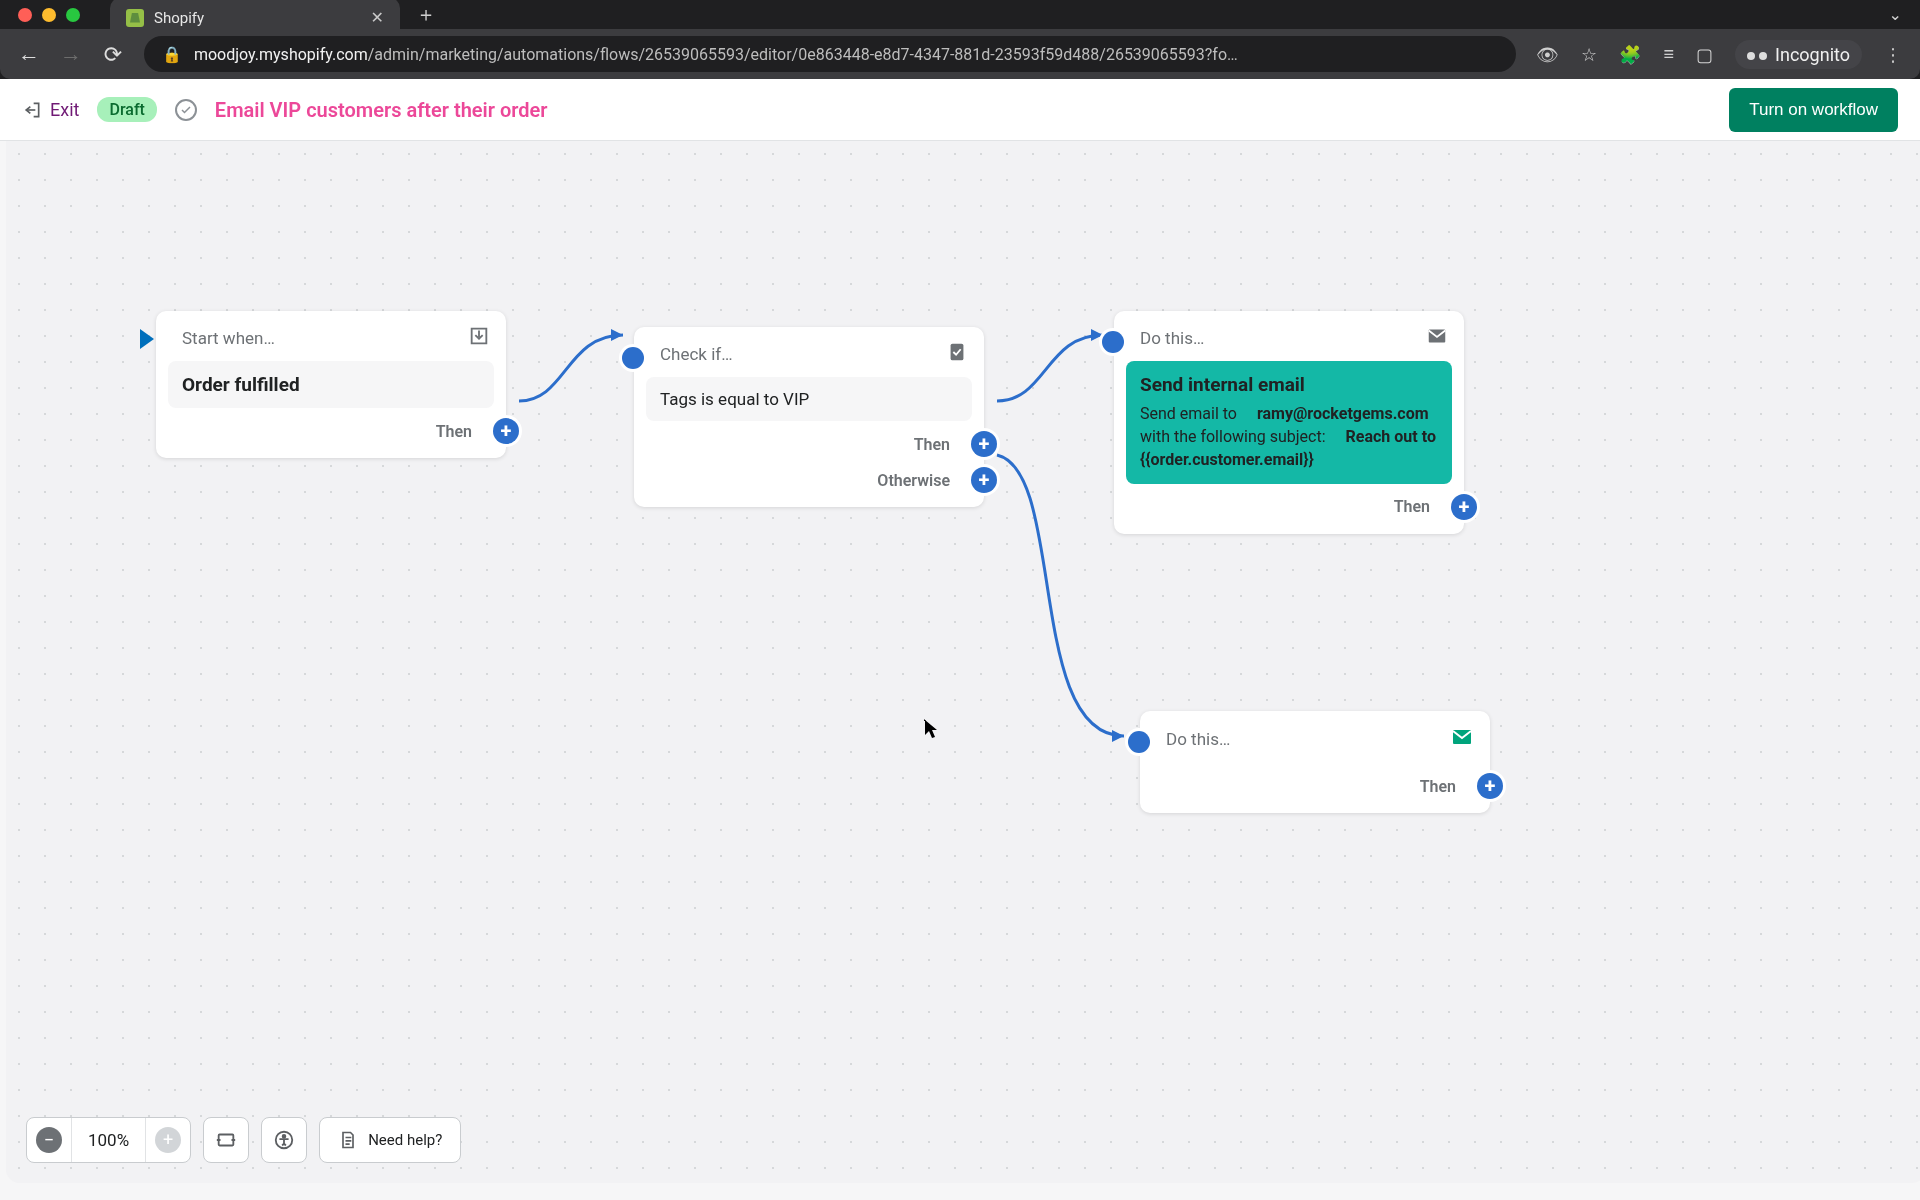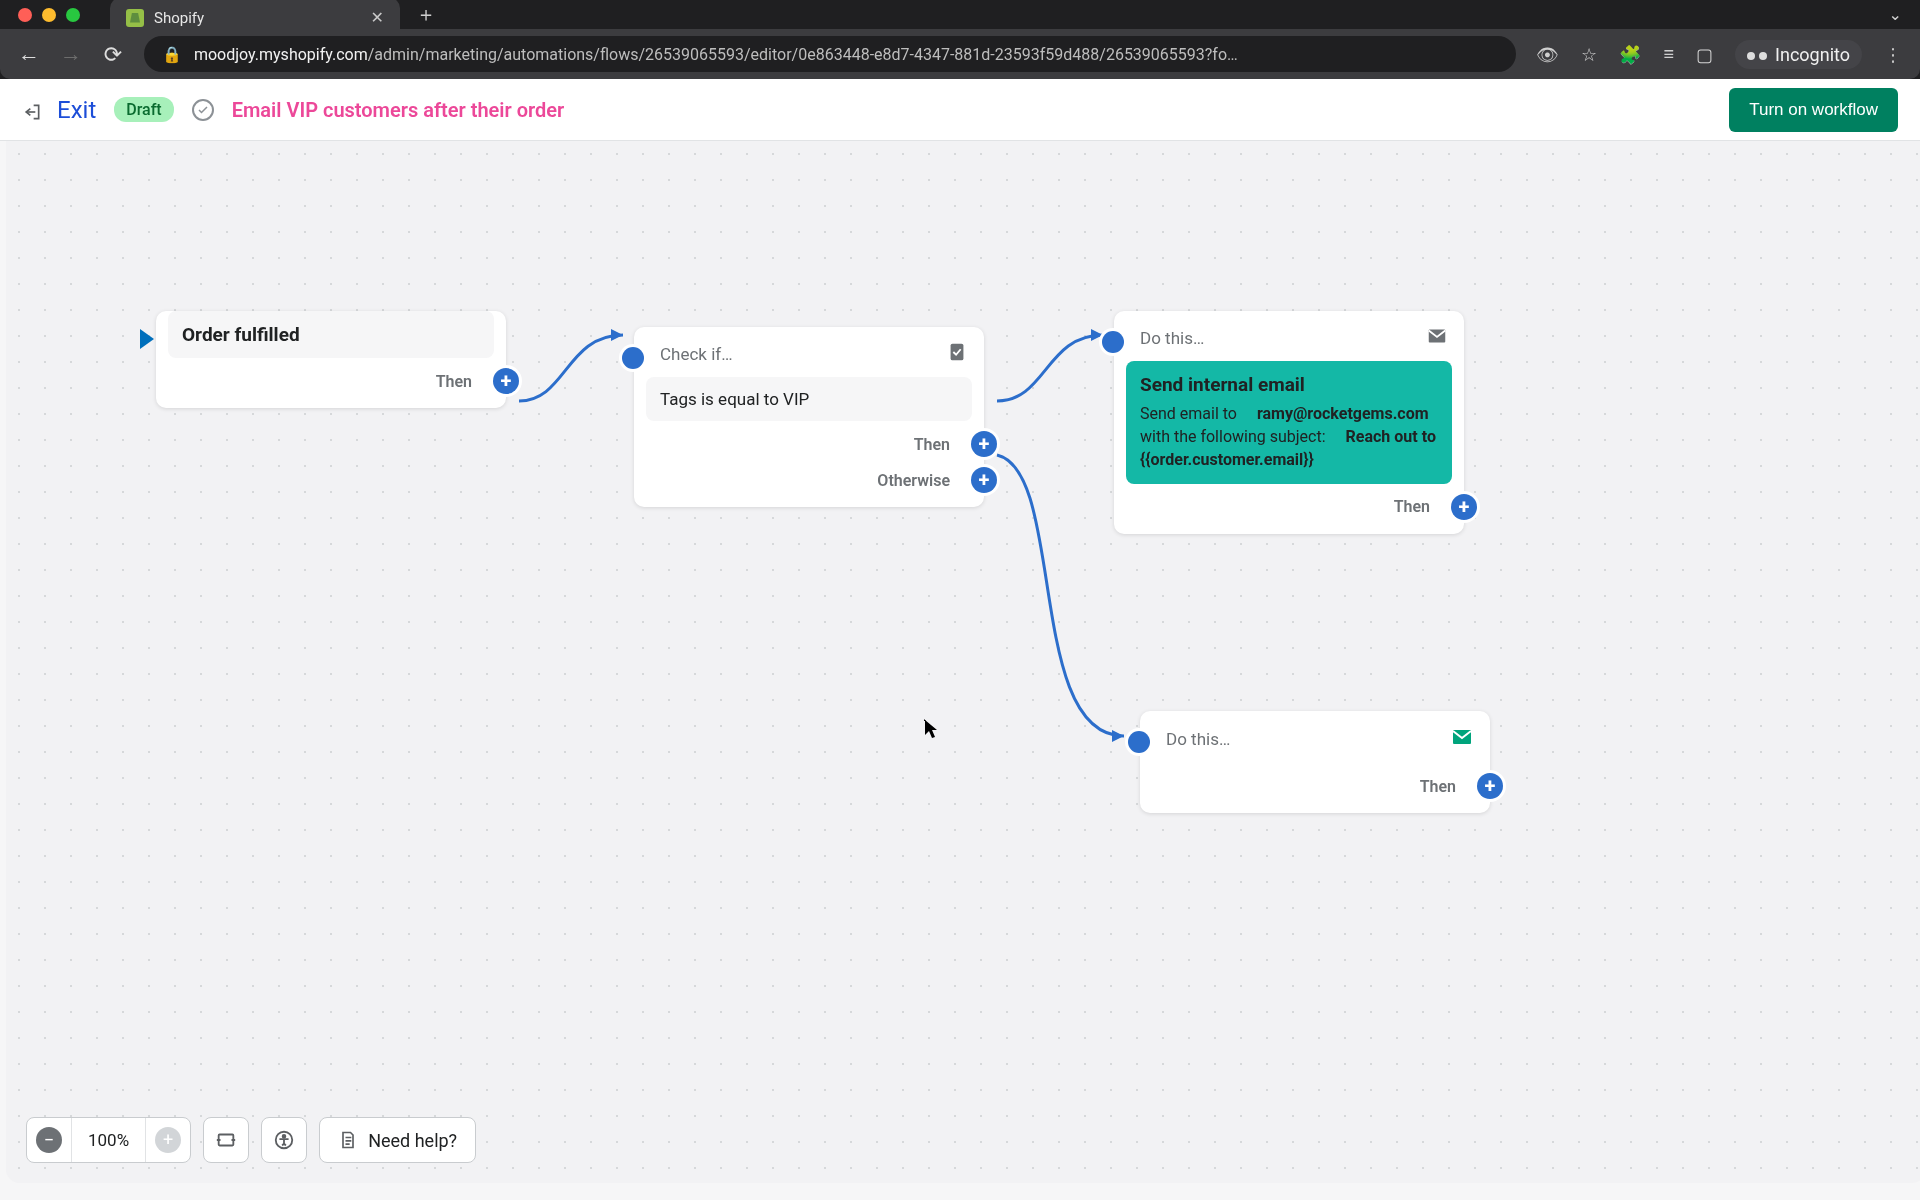--- a/index.html
+++ b/index.html
@@ -96,22 +96,22 @@
   .app-header {
     height: 62px;
     background: #ffffff;
     border-bottom: 1px solid #e1e3e5;
     display: flex;
     align-items: center;
     padding: 0 22px;
     gap: 18px;
   }
   .exit-btn {
-    display: flex; align-items:center; gap:15px;
-    color:#1d4ed8; font-size:24px; cursor:pointer;
+    display: flex; align-items:center; gap:8px;
+    color:#701a75; font-size:18px; cursor:pointer;
   }
   .exit-ico { width:20px; height:20px; position:relative; }
   .exit-ico svg { width:20px; height:20px; stroke:#5c5f62; fill:none; stroke-width:2;}
   .status-pill {
     background:#a7f0ba;
     color:#0a6b2f;
     padding:3px 12px;
     border-radius:12px;
     font-size:16px;
     font-weight:500;
@@ -240,21 +240,21 @@
   }
   .zoom-btn.circle.disabled{background:#d2d5d8;color:#fff;}
   .zoom-value{padding:0 16px;font-size:17px;color:#202223;border-left:1px solid #e1e3e5;border-right:1px solid #e1e3e5;height:100%;display:flex;align-items:center;}
   .sq-btn{
     width:46px;height:46px;background:#fff;border:1px solid #c9cccf;border-radius:8px;
     display:flex;align-items:center;justify-content:center;color:#5c5f62;cursor:pointer;
   }
   .help-btn{
     height:46px;background:#fff;border:1px solid #c9cccf;border-radius:8px;
     display:flex;align-items:center;gap:10px;padding:0 18px;
-    font-size:18px;color:#202223;cursor:pointer;
+    font-size:15px;color:#202223;cursor:pointer;
   }
 
   
   .cursor{
     position:absolute;
     left:918px;top:578px;
     width:0;height:0;
     border-left:2px solid #000;
     border-top:2px solid transparent;
   }
@@ -333,20 +333,32 @@
 
     <path d="M991 260 C1040 260, 1040 194, 1097 194"></path>
     <polygon points="1097,194 1085,188 1085,200"></polygon>
 
     <path d="M991 314 C1060 330, 1020 595, 1118 595"></path>
     <polygon points="1118,595 1106,589 1106,601"></polygon>
   </svg>
 
   <div class="node" style="left:150px;top:170px;">
     <div class="start-arrow"></div>
+    <div class="node-header">
+      <div class="node-header-left">
+        <span class="header-label">Start when…</span>
+      </div>
+      <span class="header-icon">
+        <svg width="22" height="22" viewBox="0 0 24 24" fill="none" stroke="#6d7175" stroke-width="2">
+            <path d="M4 4h16v16H4z"></path>
+            <path d="M12 6v7"></path>
+            <path d="M8 11l4 4 4-4"></path>
+          </svg>
+      </span>
+    </div>
     <div class="node-body strong">Order fulfilled</div>
     <div class="node-out">
       <span class="out-label">Then</span>
       <span class="plus-btn">+</span>
     </div>
   </div>
 
   <div class="node" style="left:628px;top:186px;">
     <div class="in-dot"></div>
     <div class="node-header">

